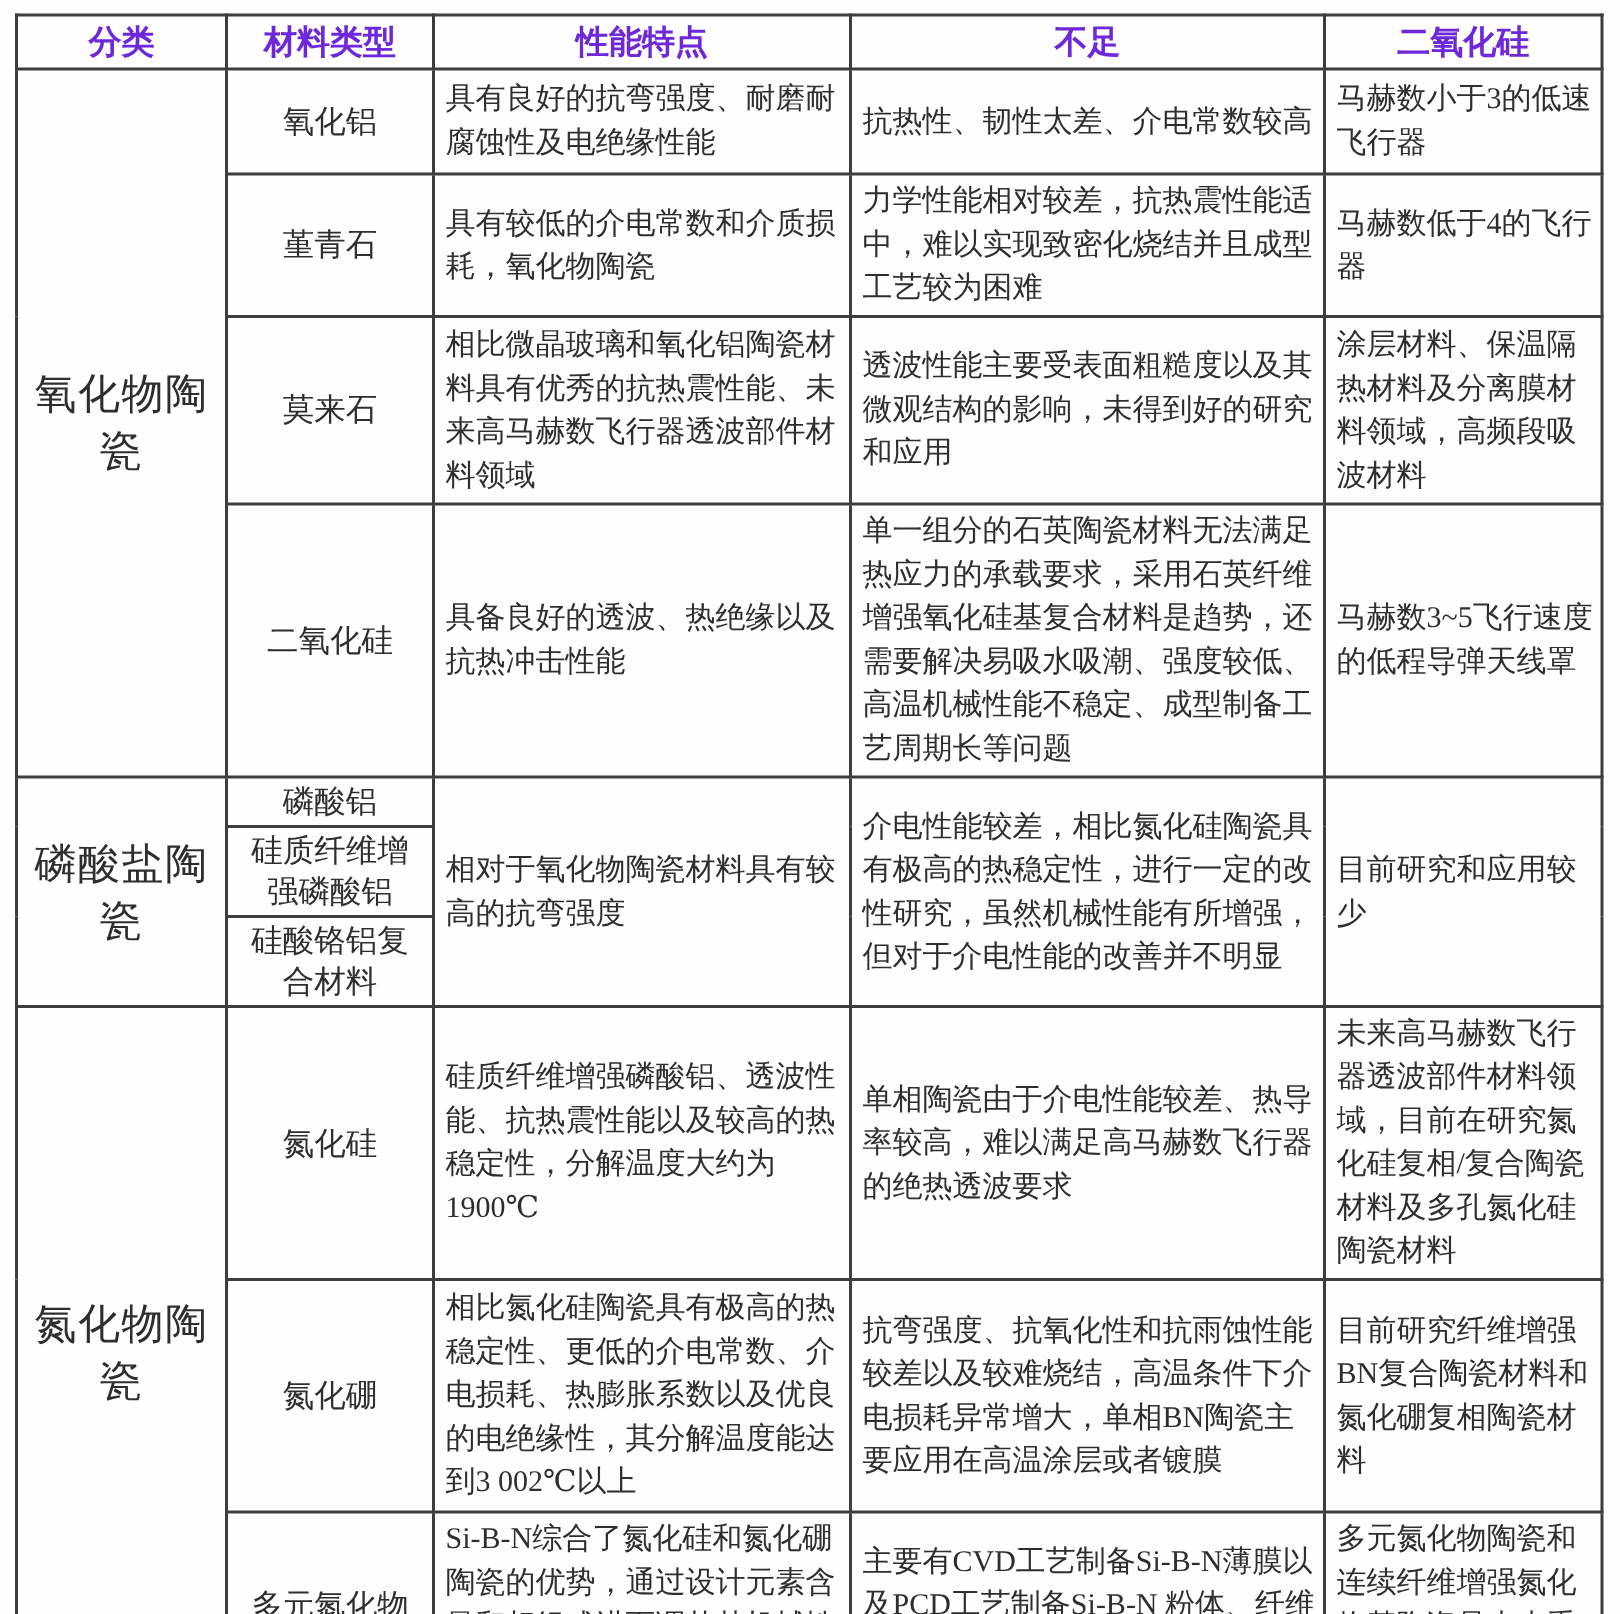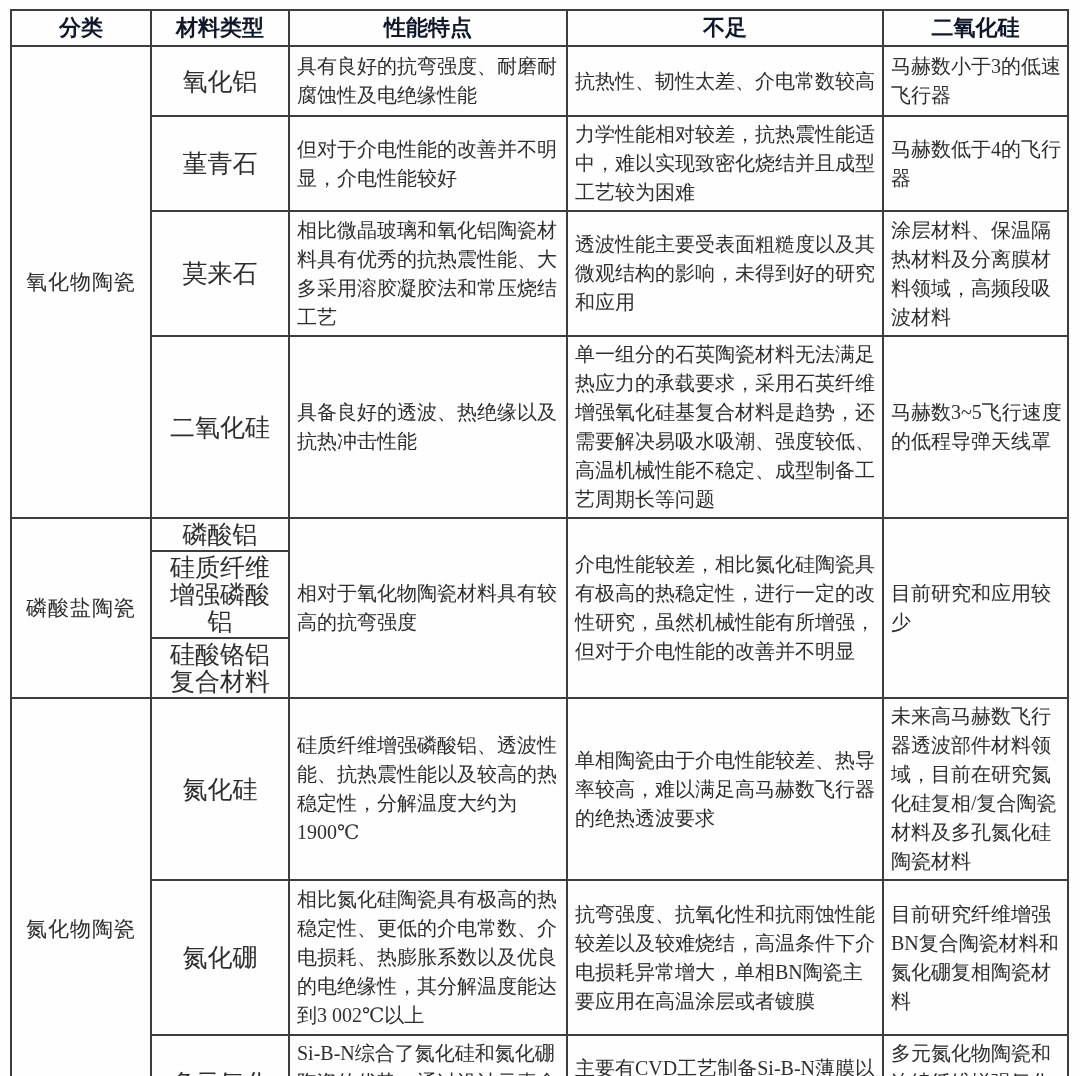--- a/index.html
+++ b/index.html
@@ -32,31 +32,31 @@
     vertical-align: middle;
     box-sizing: border-box;
     overflow: hidden;
   }
   table.materials th {
     font-size: 22px;
     font-weight: bold;
     text-align: center;
     height: 36px;
     padding: 2px 4px;
-    color: #0f172a;
+    color: #6d28d9;
   }
   td.cat {
     text-align: center;
-    font-size: 21px;
+    font-size: 28px;
     padding: 2px 4px;
     letter-spacing: 1px;
   }
   td.mat {
     text-align: center;
-    font-size: 25px;
+    font-size: 21px;
     padding: 2px 6px;
     line-height: 27px;
     font-family: Liberation Serif, serif;
   }
   td.txt {
     text-align: left;
     font-size: 20px;
     line-height: 29px;
     padding: 3px 5px 3px 7px;
   }
@@ -96,27 +96,27 @@
 
       <tr class="r-alumina">
         <td class="cat" rowspan="4">氧化物陶瓷</td>
         <td class="mat">氧化铝</td>
         <td class="txt">具有良好的抗弯强度、耐磨耐腐蚀性及电绝缘性能</td>
         <td class="txt">抗热性、韧性太差、介电常数较高</td>
         <td class="txt">马赫数小于3的低速飞行器</td>
       </tr>
       <tr class="r-cordierite">
         <td class="mat">堇青石</td>
-        <td class="txt">但对于介电性能的改善并不明显，介电性能较好</td>
+        <td class="txt">具有较低的介电常数和介质损耗，氧化物陶瓷</td>
         <td class="txt">力学性能相对较差，抗热震性能适中，难以实现致密化烧结并且成型工艺较为困难</td>
         <td class="txt">马赫数低于4的飞行器</td>
       </tr>
       <tr class="r-mullite">
         <td class="mat">莫来石</td>
-        <td class="txt">相比微晶玻璃和氧化铝陶瓷材料具有优秀的抗热震性能、大多采用溶胶凝胶法和常压烧结工艺</td>
+        <td class="txt">相比微晶玻璃和氧化铝陶瓷材料具有优秀的抗热震性能、未来高马赫数飞行器透波部件材料领域</td>
         <td class="txt">透波性能主要受表面粗糙度以及其微观结构的影响，未得到好的研究和应用</td>
         <td class="txt">涂层材料、保温隔热材料及分离膜材料领域，高频段吸波材料</td>
       </tr>
       <tr class="r-silica">
         <td class="mat">二氧化硅</td>
         <td class="txt">具备良好的透波、热绝缘以及抗热冲击性能</td>
         <td class="txt">单一组分的石英陶瓷材料无法满足热应力的承载要求，采用石英纤维增强氧化硅基复合材料是趋势，还需要解决易吸水吸潮、强度较低、高温机械性能不稳定、成型制备工艺周期长等问题</td>
         <td class="txt">马赫数3~5飞行速度的低程导弹天线罩</td>
       </tr>
 

